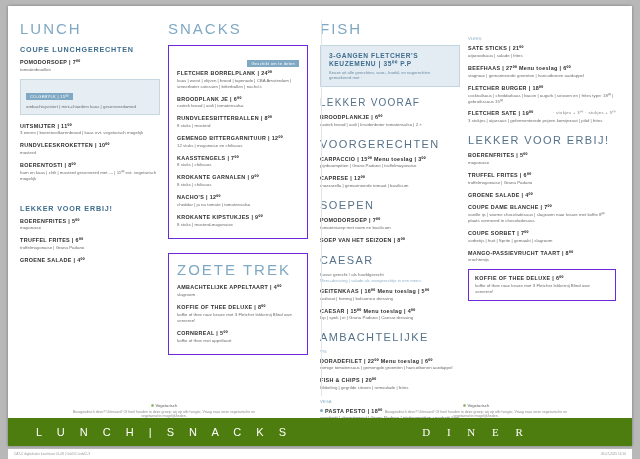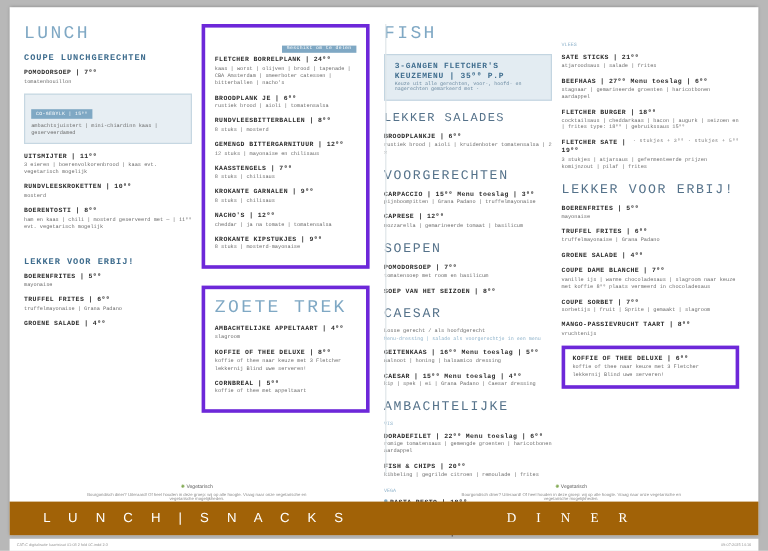--- a/index.html
+++ b/index.html
@@ -14,21 +14,20 @@
     position: absolute;
     left: 8px; top: 6px;
     width: 624px; height: 440px;
     background: #ffffff;
     box-shadow: 0 0 3px rgba(0,0,0,.35);
   }
   .cols {
     position: absolute; left: 0; top: 0; right: 0; bottom: 44px;
     display: flex;
     padding: 14px 12px 0 12px;
-    font-family: Liberation Mono, monospace;
   }
   .col { position: relative; }
   .col-lunch { width: 148px; padding-right: 8px; }
   .col-snacks { width: 148px; padding-right: 8px; }
   .col-diner-left { width: 152px; padding-right: 8px; padding-left: 4px; }
   .col-diner-right { width: 148px; }
 
   .sec-title {
     color: #7fa8c4;
     font-size: 15px;
@@ -90,21 +89,21 @@
     padding: 4px 5px;
     margin-bottom: 8px;
   }
   .badge {
     display:inline-block;
     background:#7fa8c4; color:#fff;
     font-size:4px; letter-spacing:.3px;
     padding:1px 4px; margin-bottom:3px;
   }
   .boxed {
-    border: 3px solid #6d28d9;
+    border: 1px solid #6d28d9;
     padding: 7px 8px 5px 8px;
     margin-top: 8px;
   }
   .boxed .sec-title { margin-bottom: 6px; }
 
   .menu-banner {
     background: #e3ecf2;
     border: 1px solid #c3d5e1;
     padding: 6px 8px;
     margin-bottom: 10px;
@@ -120,21 +119,21 @@
     position:absolute; bottom:28px; left:0; right:0;
     display:flex; justify-content:space-around;
     font-size:3.6px; color:#8d8d8d; text-align:center;
   }
   .footer-note .fn { width:200px; }
   .fn-logo { font-size:4.2px; color:#5a5a5a; margin-bottom:2px; }
   .leaf { color:#7fa84f; }
 
   .bottombar {
     position:absolute; left:0; right:0; bottom:0; height:28px;
-    background:#a16207;
+    background:#4d7c0f;
     display:flex;
   }
   .bottombar .bb-left, .bottombar .bb-right {
     flex:1; display:flex; align-items:center; justify-content:center;
     color:#fff; font-size:11px; letter-spacing:6px;
   }
   .bottombar .bb-right { letter-spacing:7px;font-family:Liberation Serif, serif; }
 
   .bottom-strip {
     position:absolute; left:8px; right:8px; bottom:0px; height:10px;
@@ -192,20 +191,21 @@
       <div class="item">
         <div class="item-name">TRUFFEL FRITES | 6⁰⁰</div>
         <div class="item-desc">truffelmayonaise | Grana Padano</div>
       </div>
       <div class="item">
         <div class="item-name">GROENE SALADE | 4⁰⁰</div>
       </div>
     </div>
 
     <div class="col col-snacks">
+      <h2 class="sec-title">SNACKS</h2>
 
       <div class="boxed" style="margin-top:0;padding-top:5px">
         <div style="text-align:right"><span class="badge">Geschikt om te delen</span></div>
         <div class="item">
           <div class="item-name">FLETCHER BORRELPLANK | 24⁰⁰</div>
           <div class="item-desc">kaas | worst | olijven | brood | tapenade | CBA Amsterdam | smeerboter
 catessen | bitterballen | nacho's</div>
         </div>
         <div class="item">
           <div class="item-name">BROODPLANK JE | 6⁰⁰</div>
@@ -256,21 +256,21 @@
     </div>
 
     <div class="col col-diner-left">
       <h2 class="sec-title">FISH</h2>
 
       <div class="menu-banner">
         <div class="mb-title">3-GANGEN FLETCHER'S KEUZEMENU | 35⁰⁰ P.P</div>
         <div class="mb-sub">Keuze uit alle gerechten, voor-, hoofd- en nagerechten gemarkeerd met ·</div>
       </div>
 
-      <div class="group-title mid">LEKKER SALADES</div>
+      <div class="group-title mid">LEKKER VOORAF</div>
       <div class="item">
         <div class="item-name">BROODPLANKJE | 6⁰⁰</div>
         <div class="item-desc">rustiek brood | aioli | kruidenboter
 tomatensalsa | 2 ×</div>
       </div>
 
       <div class="group-title mid2">VOORGERECHTEN</div>
       <div class="item">
         <div class="item-name">CARPACCIO | 15⁰⁰ Menu toeslag | 3⁰⁰</div>
         <div class="item-desc">pijnboompitten | Grana Padano | truffelmayonaise</div>

